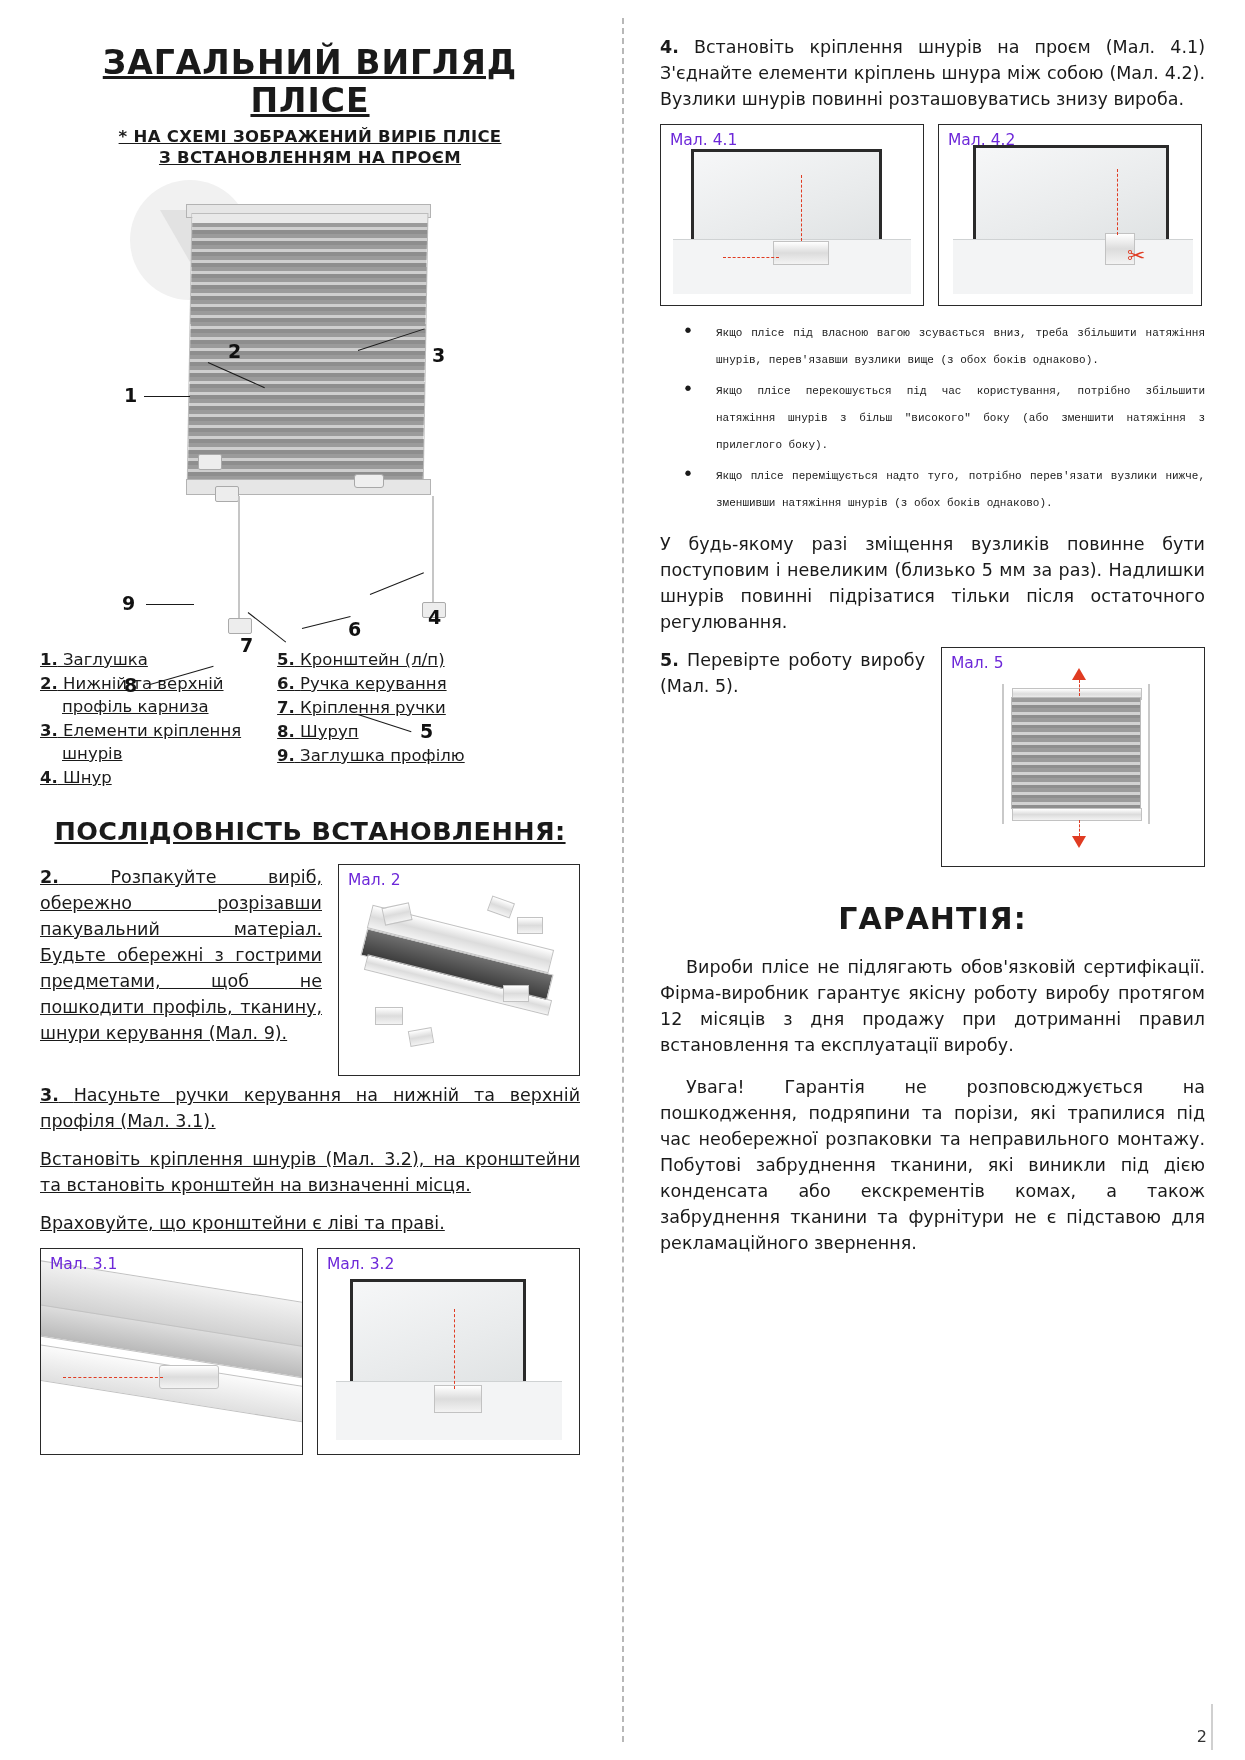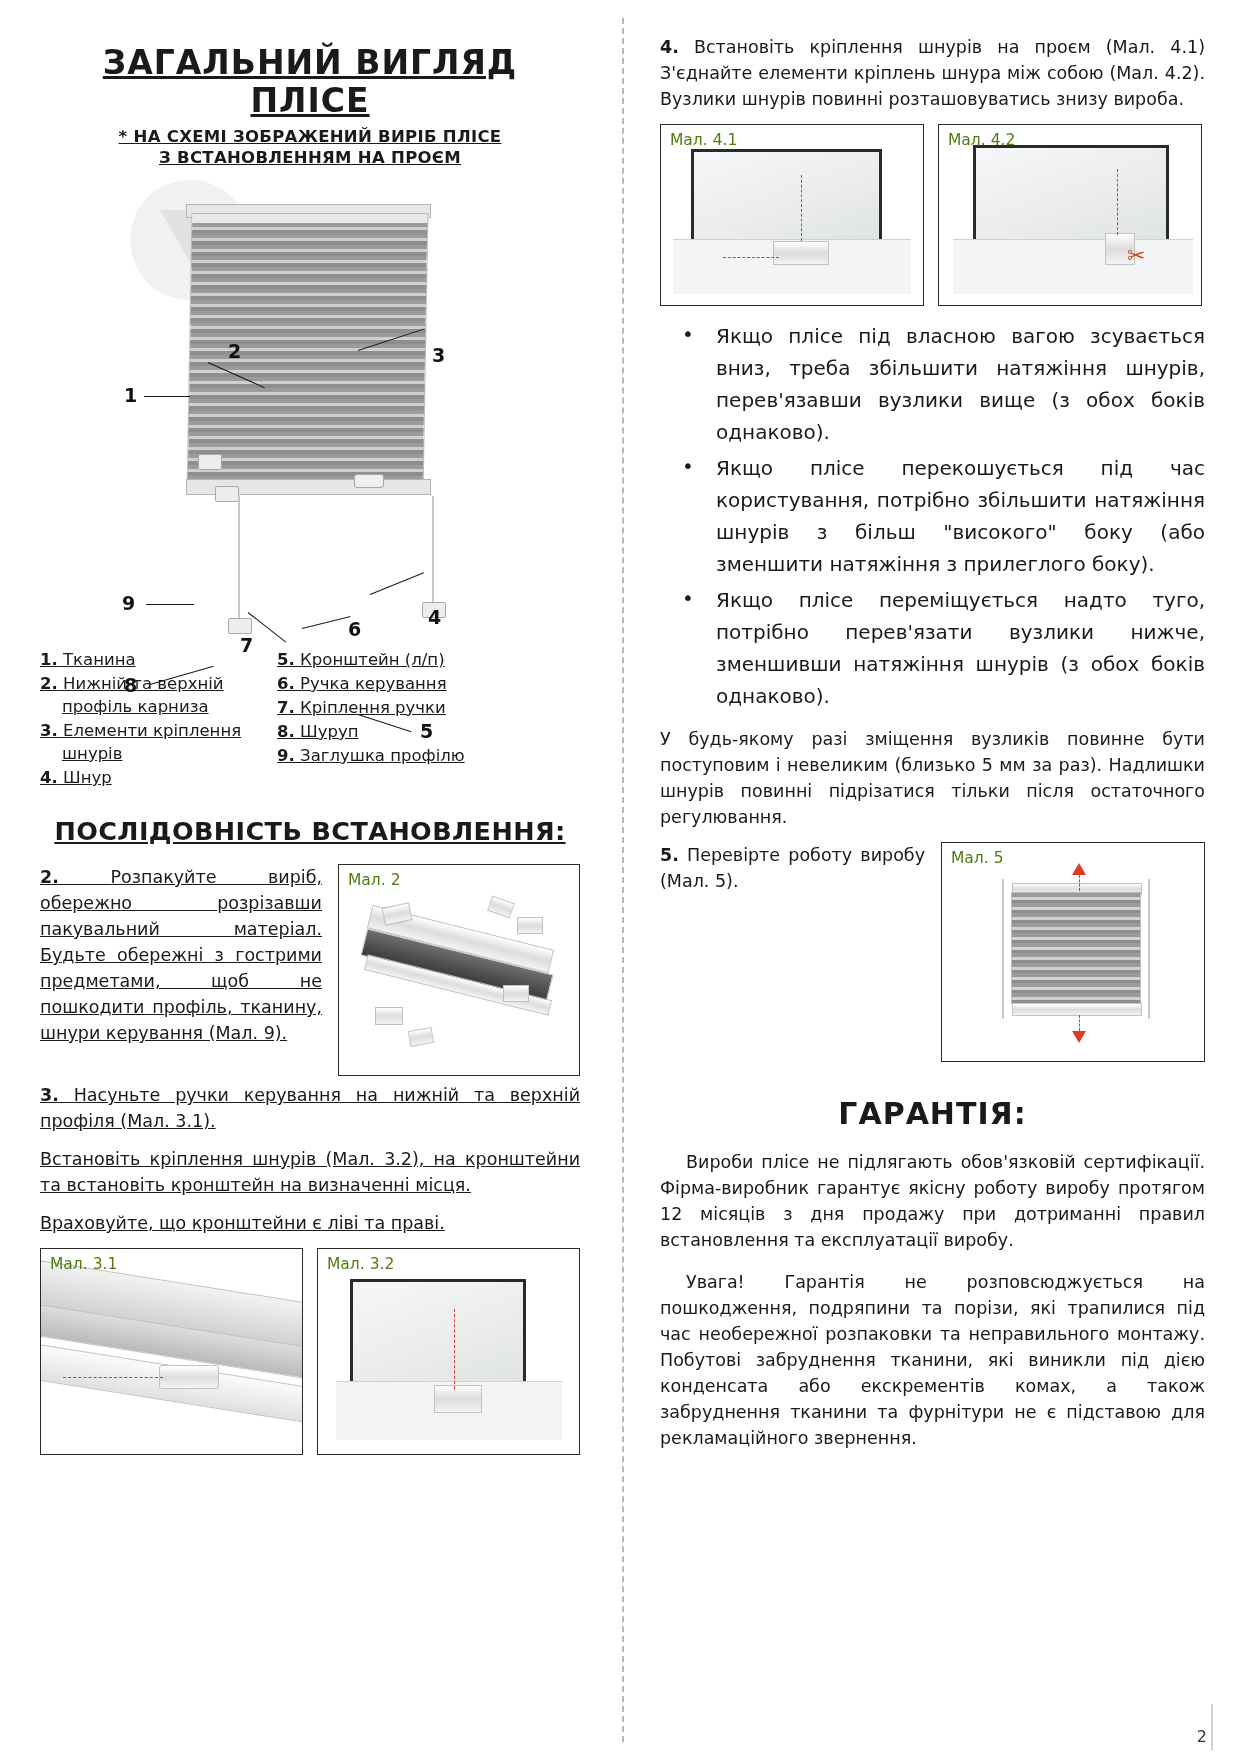--- a/index.html
+++ b/index.html
@@ -201,21 +201,21 @@
     border: 1.5px solid #2a2a2a;
     position: relative;
     background: #fff;
     overflow: hidden;
   }
   .fig .cap {
     position: absolute;
     left: 9px;
     top: 6px;
     font-size: 15.5px;
-    color: #4d7c0f;
+    color: #6d28d9;
     z-index: 4;
   }
   .win-frame {
     position: absolute;
     border: 3px solid #2a2a2a;
     background: linear-gradient(160deg,#f6f7f8 0%, #e9ebec 60%, #dfe2e3 100%);
   }
   .win-sill {
     position: absolute;
     background: #f3f4f5;
@@ -250,24 +250,25 @@
 
   
   ul.bullets {
     margin: 14px 0 14px 0;
     padding-left: 0;
     list-style: none;
   }
   ul.bullets li {
     position: relative;
     padding-left: 56px;
-    font-size: 20px;
-    line-height: 32px;
+    font-size: 11px;
+    line-height: 27px;
     margin-bottom: 4px;
     text-align: justify;
+    font-family: Liberation Mono, monospace;
   }
   ul.bullets li:before {
     content: "\2022";
     position: absolute;
     left: 22px;
     top: -2px;
     font-size: 20px;
   }
 
   
@@ -342,21 +343,21 @@
       <div class="num" style="left:308px; top:444px;">6</div>
       <div class="num" style="left:200px; top:460px;">7</div>
       <div class="num" style="left:84px; top:500px;">8</div>
       <div class="num" style="left:82px; top:418px;">9</div>
     </div>
 
     <div class="legend">
       <ol>
         <li>
           <span class="idx">1.</span>
-          <span>Тканина</span>
+          <span>Заглушка</span>
         </li>
         <li>
           <span class="idx">2.</span>
           <span>Нижній та верхній</span>
           <span class="sub">профіль карниза</span>
         </li>
         <li>
           <span class="idx">3.</span>
           <span>Елементи кріплення</span>
           <span class="sub">шнурів</span>

